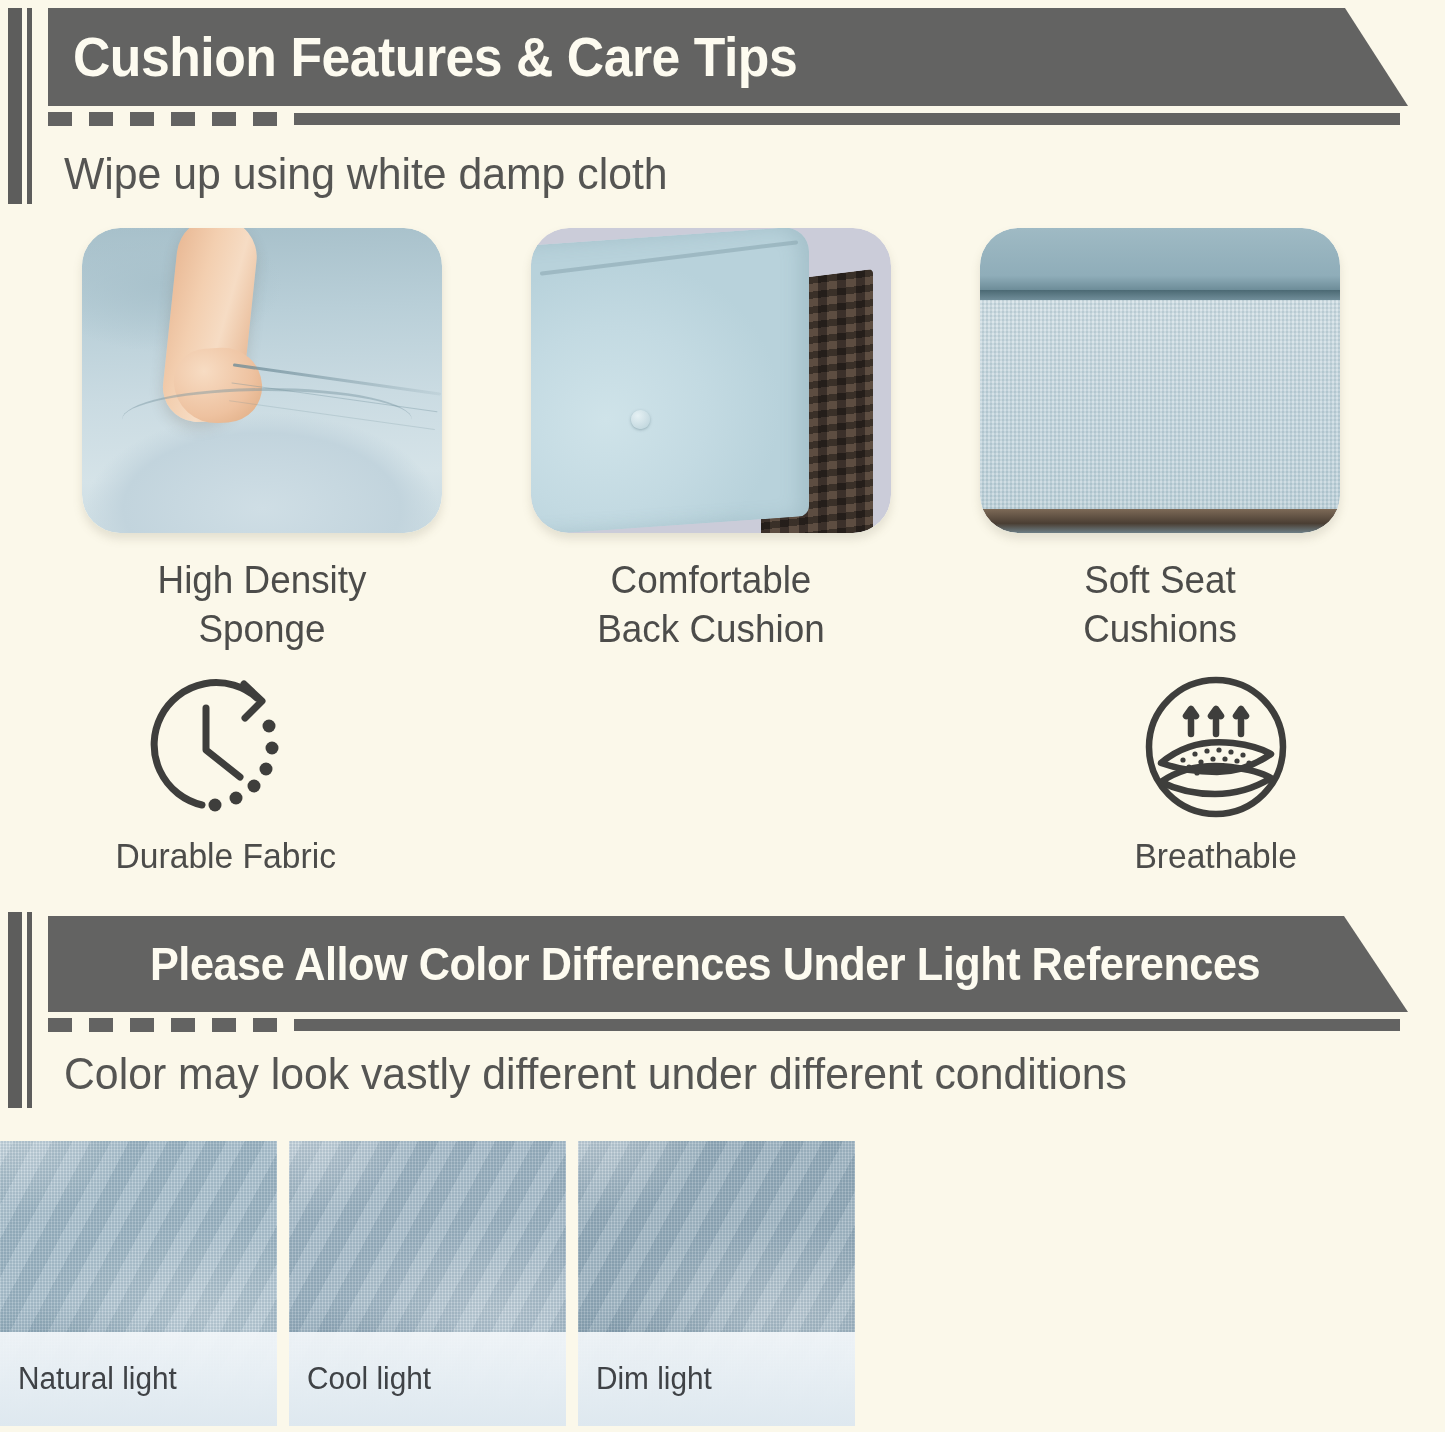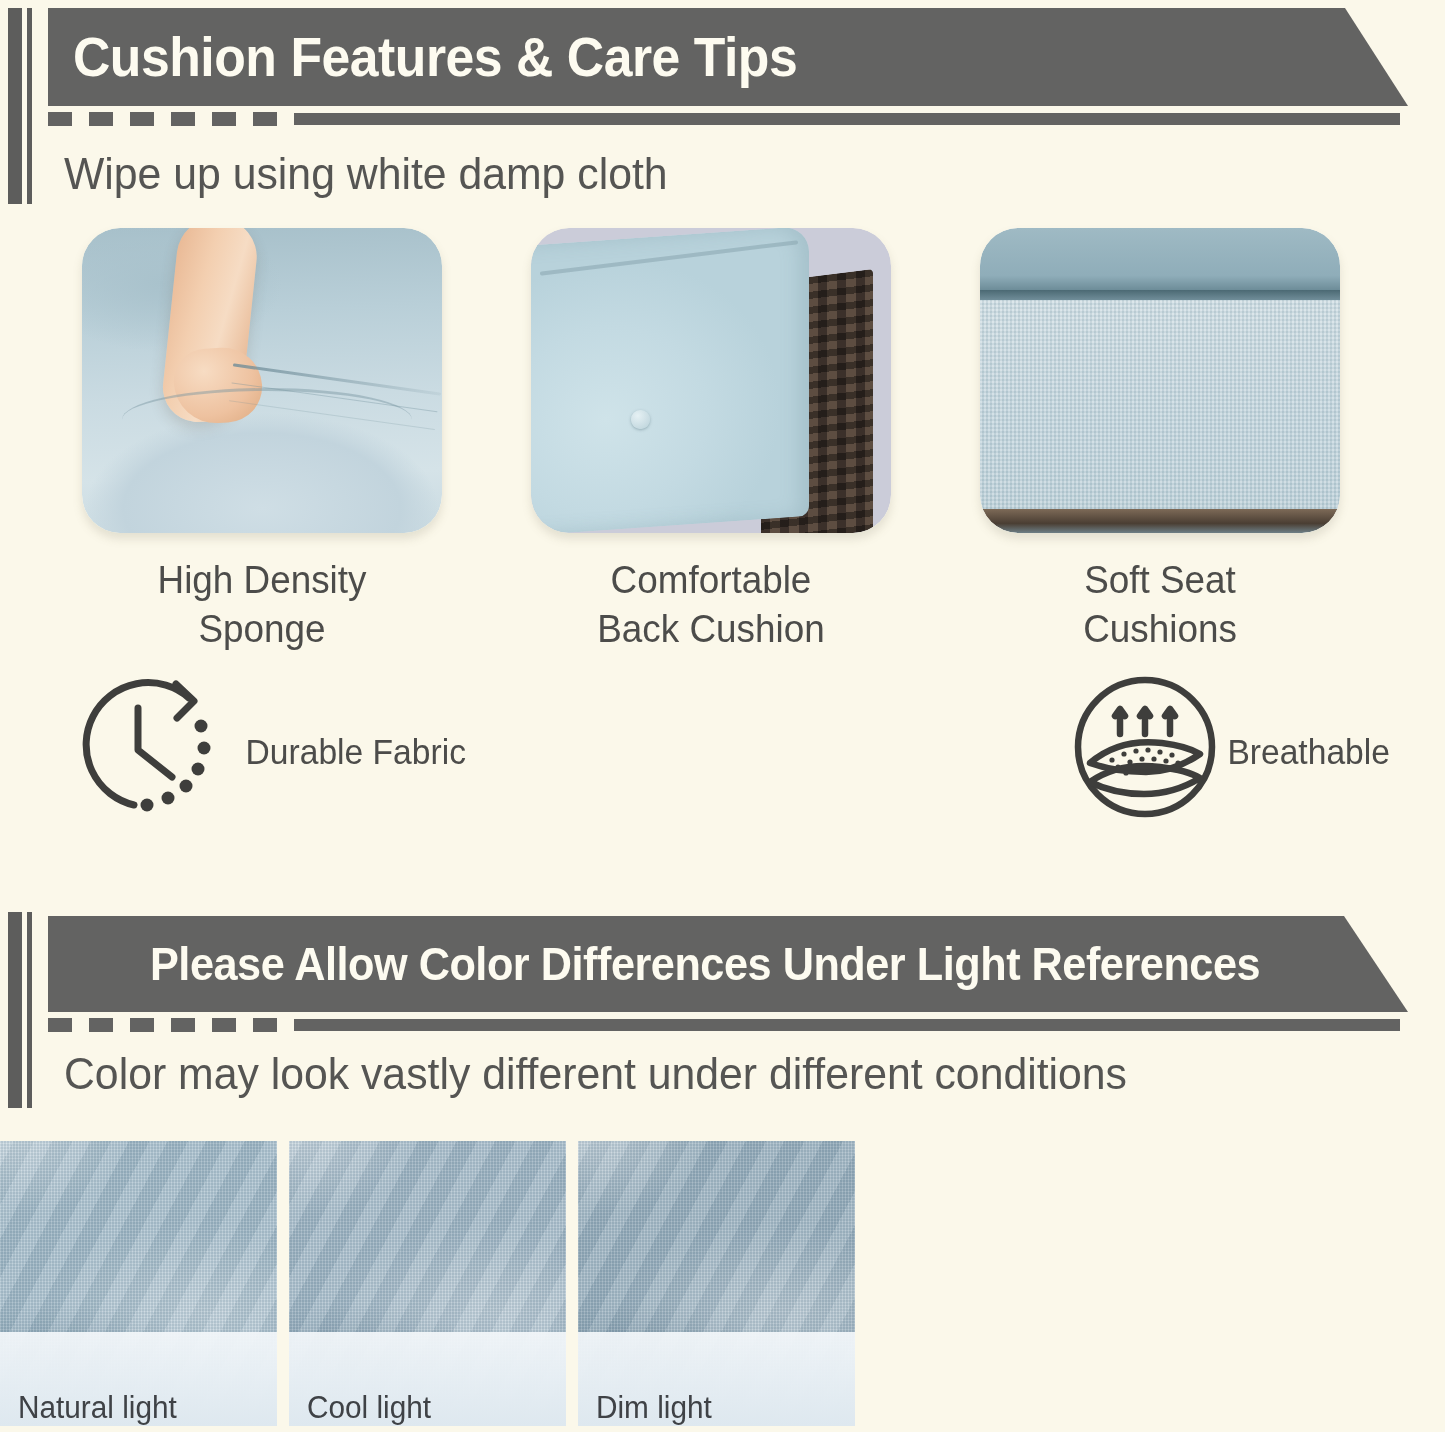--- a/index.html
+++ b/index.html
@@ -249,21 +249,21 @@
     position: absolute;
     left: 76px;
     top: 668px;
     width: 1290px;
     display: flex;
     justify-content: space-between;
   }
   .feature {
     width: 300px;
     display: flex;
-    flex-direction: row;
+    flex-direction: column;
     align-items: center;
   }
   .feature svg { display: block; }
   .feature-label {
     margin-top: 10px;
     font-size: 35px;
     color: #4c4c4a;
     white-space: nowrap;
     transform: scaleX(0.96);
   }
@@ -304,21 +304,21 @@
     background:
       repeating-linear-gradient(90deg, rgba(255,255,255,0.12) 0 1px, rgba(80,110,130,0.10) 1px 3px),
       repeating-linear-gradient(0deg, rgba(255,255,255,0.10) 0 1px, rgba(80,110,130,0.09) 1px 3px);
   }
   .swatch .label-band {
     position: absolute;
     left: 0; right: 0; bottom: 0;
     height: 94px;
     background: linear-gradient(180deg, rgba(243,247,250,0.93) 0%, rgba(233,240,245,0.97) 45%, rgba(222,232,239,1) 100%);
     display: flex;
-    align-items: flex-end;
+    align-items: center;
     padding-left: 18px;
     box-sizing: border-box;
   }
   .swatch .label-band span {
     font-size: 31px;
     color: #3f4246;
     transform: scaleX(0.96);
     transform-origin: left center;
     white-space: nowrap;
   }

